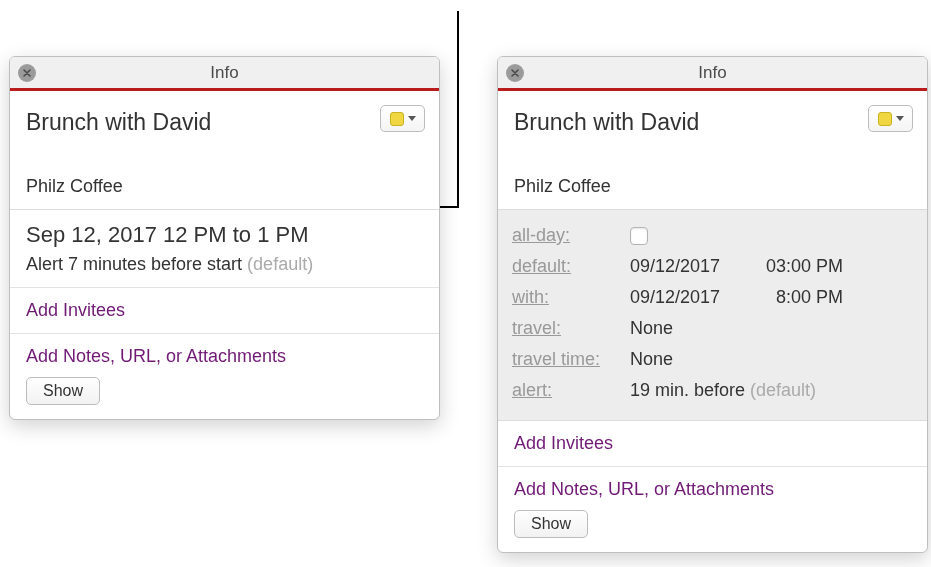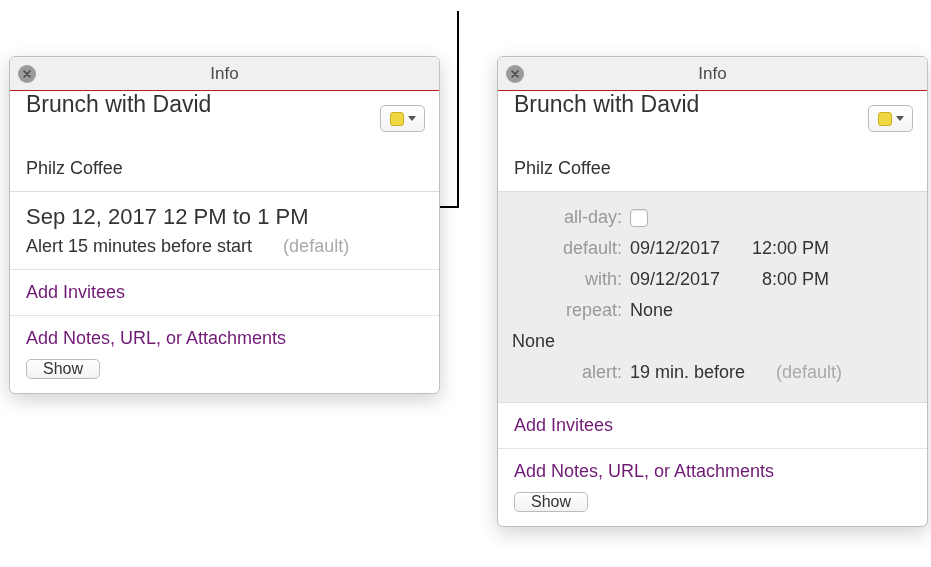--- a/index.html
+++ b/index.html
@@ -32,41 +32,41 @@
     top: 56px;
     width: 431px;
   }
   .titlebar {
     height: 34px;
     display: flex;
     align-items: center;
     justify-content: center;
     position: relative;
     background: #f0f0f0;
-    border-bottom: 1px solid #b91c1c;
+    border-bottom: 3px solid #b91c1c;
     font-size: 17px;
     color: #4a4a4a;
   }
   .close-btn {
     position: absolute;
     left: 8px;
     top: 50%;
     transform: translateY(-50%);
     width: 18px;
     height: 18px;
     border-radius: 50%;
     background: #9b9b9b;
     display: flex;
     align-items: center;
     justify-content: center;
     cursor: pointer;
   }
   .close-btn svg { display: block; }
   .header {
-    padding: 0 16px 12px 16px;
+    padding: 18px 16px 12px 16px;
     position: relative;
     border-bottom: 1px solid #dcdcdc;
   }
   .event-title {
     font-size: 23px;
     color: #333;
     margin-bottom: 4px;
   }
   .event-loc {
     font-size: 18px;
@@ -101,33 +101,33 @@
     border-right: 4px solid transparent;
     border-top: 5px solid #555;
   }
   .section {
     padding: 12px 16px;
     border-bottom: 1px solid #e3e3e3;
   }
   .section:last-of-type { border-bottom: none; }
   .summary-line { font-size: 22px; color: #333; }
   .summary-alert { font-size: 18px; color: #333; margin-top: 6px; }
-  .dim { color: #aaa; margin-left: 26px; }
+  .dim { color: #aaa; }
   .placeholder { color: #701a75; font-size: 18px; }
   .footer {
     padding: 10px 16px 14px 16px;
     display: flex;
     align-items: center;
     gap: 10px;
   }
   .mac-btn {
     display: inline-flex;
     align-items: center;
     justify-content: center;
-    height: 20px;
+    height: 28px;
     padding: 0 16px;
     border: 1px solid #bcbcbc;
     border-radius: 5px;
     background: linear-gradient(#ffffff,#f2f2f2);
     font-size: 16px;
     color: #333;
     cursor: pointer;
   }
   .details {
     background: #ededed;
@@ -135,29 +135,29 @@
     padding: 10px 14px 14px 14px;
   }
   .row {
     display: flex;
     align-items: center;
     padding: 5px 0;
     font-size: 18px;
   }
   .row .label {
     width: 118px;
-    text-align: right;
     color: #999;
     padding-right: 8px;
+    text-decoration: underline;
   }
   .row .value {
     color: #333;
     display: flex;
     align-items: flex-end;
-    gap: 4px;
+    gap: 18px;
   }
   .checkbox {
     width: 18px;
     height: 18px;
     border: 1px solid #b4b4b4;
     border-radius: 4px;
     background: #fff;
     box-shadow: inset 0 1px 2px rgba(0,0,0,.1);
   }
   .timecol { min-width: 95px; text-align: right; display:inline-block;}
@@ -201,21 +201,21 @@
     <div class="event-loc">Philz Coffee</div>
     <div class="color-picker">
       <div class="color-swatch"></div>
       <div class="chev"></div>
     </div>
   </div>
 
   <div class="section">
     <div class="summary-line">Sep 12, 2017  12 PM to 1 PM</div>
     <div class="summary-alert">
-      <span>Alert 15 minutes before start </span><span class="dim">(default)</span>
+      <span>Alert 7 minutes before start </span><span class="dim">(default)</span>
     </div>
   </div>
 
   <div class="section">
     <div class="placeholder">Add Invitees</div>
   </div>
 
   <div style="padding:12px 16px 0 16px">
     <div class="placeholder">Add Notes, URL, or Attachments</div>
   </div>
@@ -250,37 +250,38 @@
     <div class="row">
       <div class="label">all-day:</div>
       <div class="value">
           <div class="checkbox"></div>
         </div>
     </div>
     <div class="row">
       <div class="label">default:</div>
       <div class="value">
         <span class="datecol">09/12/2017</span>
-        <span class="timecol">12:00 PM</span>
+        <span class="timecol">03:00 PM</span>
       </div>
     </div>
     <div class="row">
       <div class="label">with:</div>
       <div class="value">
         <span class="datecol">09/12/2017</span>
         <span class="timecol">8:00 PM</span>
       </div>
     </div>
     <div class="row">
-      <div class="label">repeat:</div>
+      <div class="label">travel:</div>
       <div class="value">
           <span>None</span>
         </div>
     </div>
     <div class="row">
+      <div class="label">travel time:</div>
       <div class="value">
           <span>None</span>
         </div>
     </div>
     <div class="row">
       <div class="label">alert:</div>
       <div class="value">
         <span><span>19 min. before </span><span class="dim">(default)</span></span>
       </div>
     </div>

